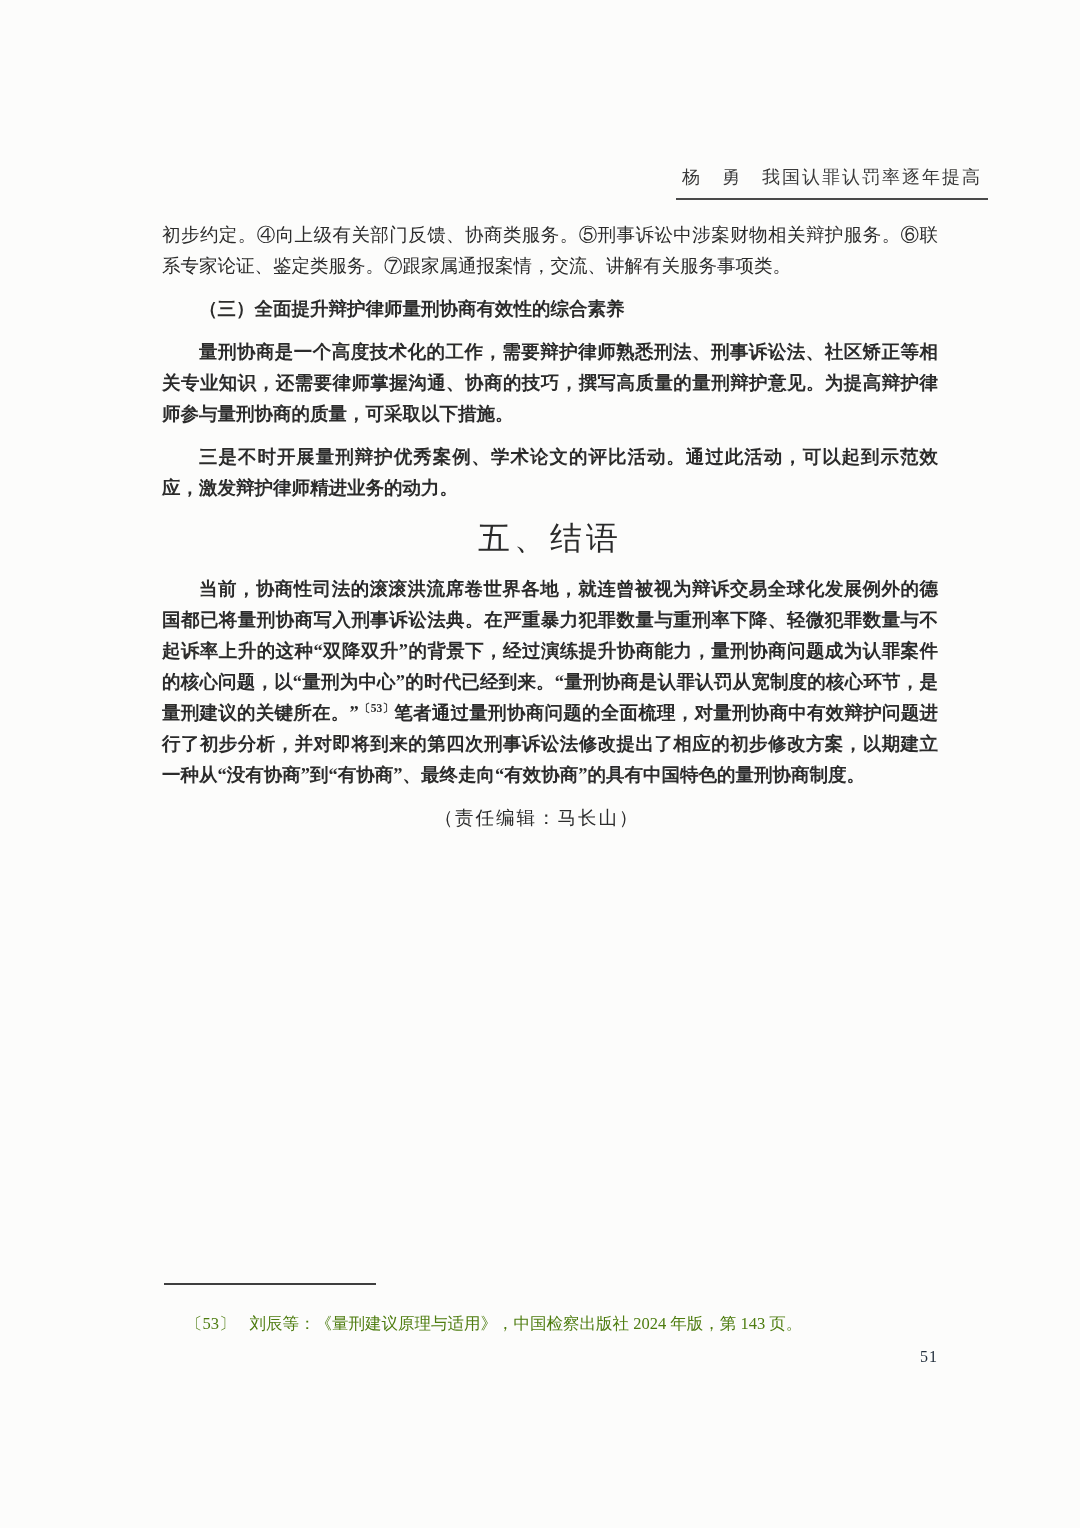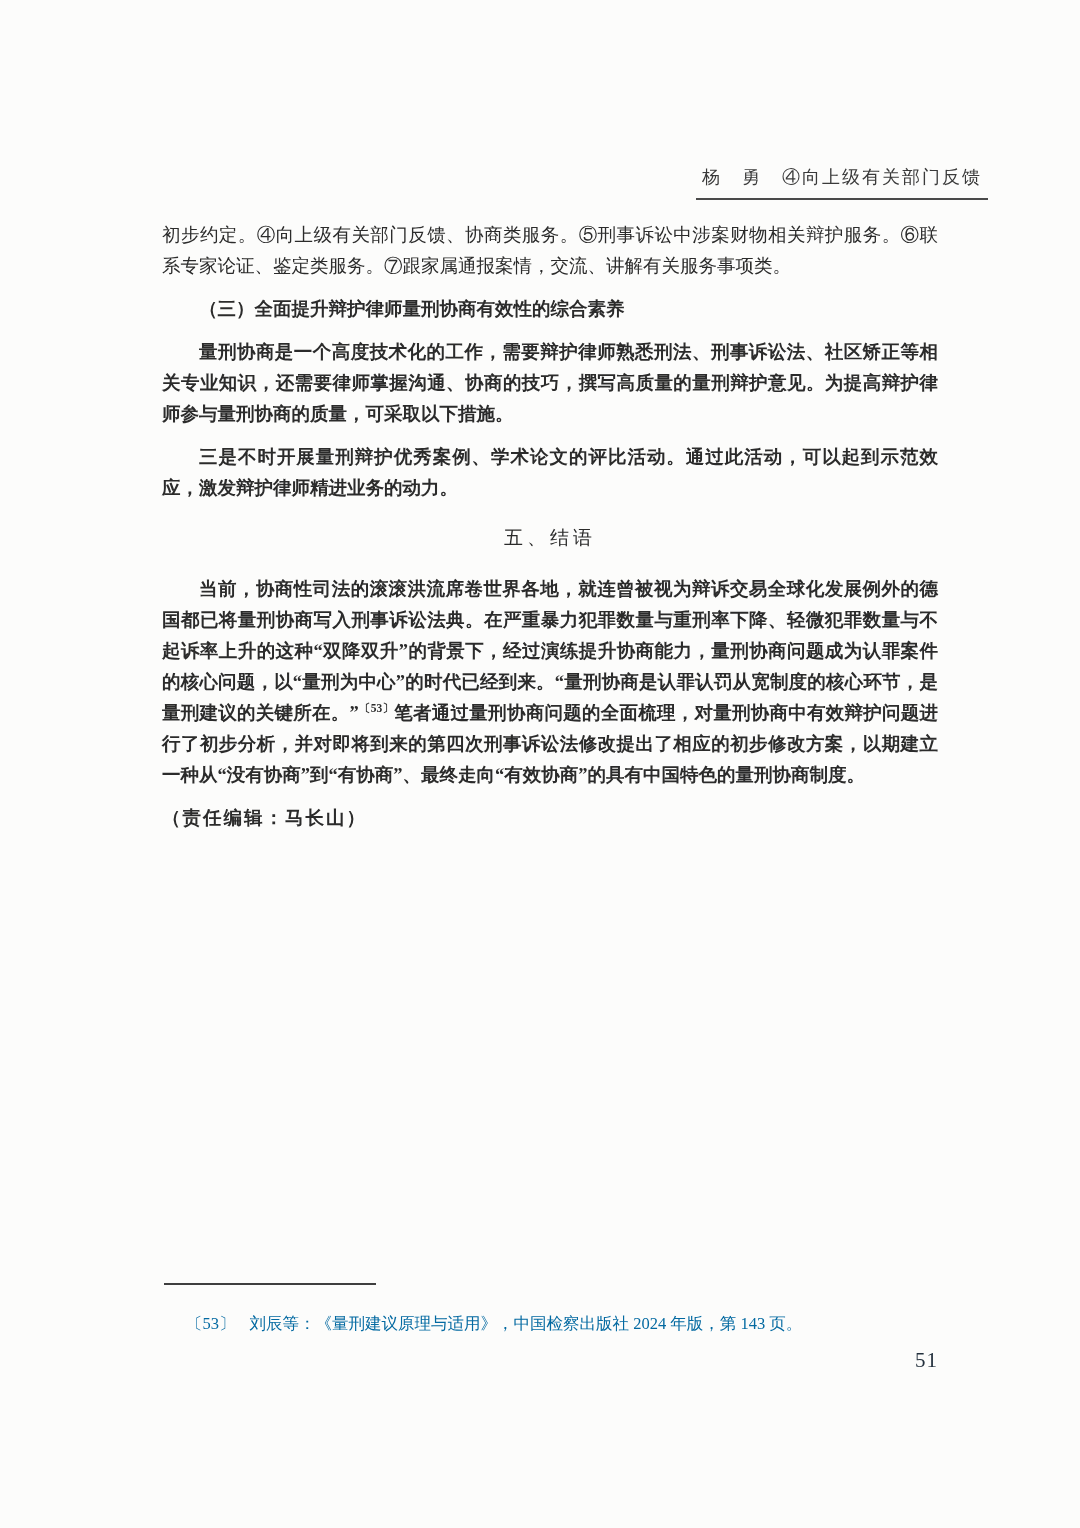--- a/index.html
+++ b/index.html
@@ -41,69 +41,68 @@
   .article p{margin:12px;}
   .article p.indent{text-indent:2em;font-weight:bold;}
   .fnref{
     font-size:11.5px;
     vertical-align:super;
     line-height:0;
     letter-spacing:0;
   }
   .section-heading{
     margin:10px 0 14px 0;
-    font-size:19px;
+    font-size:32px;
     line-height:44px;
     text-align:center;
     letter-spacing:4px;
     font-weight:500;
     color:#2a2a2a;
   }
   .editor-note{
     margin-top:2px;
-    text-align:left;
+    text-align:center;
     padding-right:26px;
     letter-spacing:2px;
-    font-weight:bold;
   }
   
   .footnote-block{
     position:absolute;
     left:150px;top:1283px;
     width:800px;
     font-size:16.5px;
     line-height:26px;
-    color:#0369a1;
+    color:#4d7c0f;
   }
   .footnote-rule{
     width:212px;height:0;
     border-top:2px solid #3f3f3f;
     margin-left:14px;
   }
   .footnote-item{
     margin-top:26px;
     padding-left:36px;
     text-align:justify;
   }
   .footnote-item .fn-marker{margin-right:14px;}
   .page-number{
     position:absolute;
     top:1348px;right:142px;
-    font-size:21px;
+    font-size:16px;
     color:#23303d;
     letter-spacing:1px;
   }
 </style>
 </head>
 <body>
 
 <div class="page">
 
   <div class="running-head">
-    <span class="author">杨　勇</span><span>④向上级有关部门反馈</span>
+    <span class="author">杨　勇</span><span>我国认罪认罚率逐年提高</span>
   </div>
 
   <main class="article">
 
     <p>初步约定。④向上级有关部门反馈、协商类服务。⑤刑事诉讼中涉案财物相关辩护服务。⑥联系专家论证、鉴定类服务。⑦跟家属通报案情，交流、讲解有关服务事项类。</p>
 
     <p class="indent">（三）全面提升辩护律师量刑协商有效性的综合素养</p>
 
     <p class="indent">量刑协商是一个高度技术化的工作，需要辩护律师熟悉刑法、刑事诉讼法、社区矫正等相关专业知识，还需要律师掌握沟通、协商的技巧，撰写高质量的量刑辩护意见。为提高辩护律师参与量刑协商的质量，可采取以下措施。</p>
 

